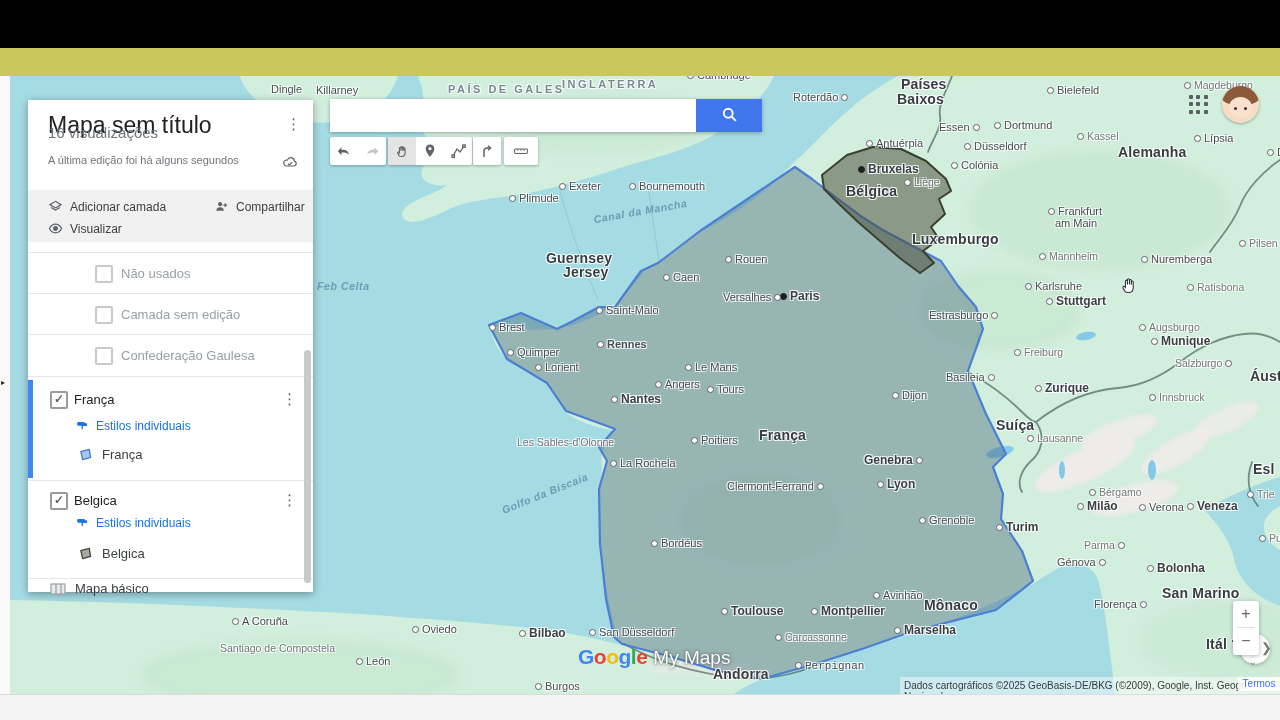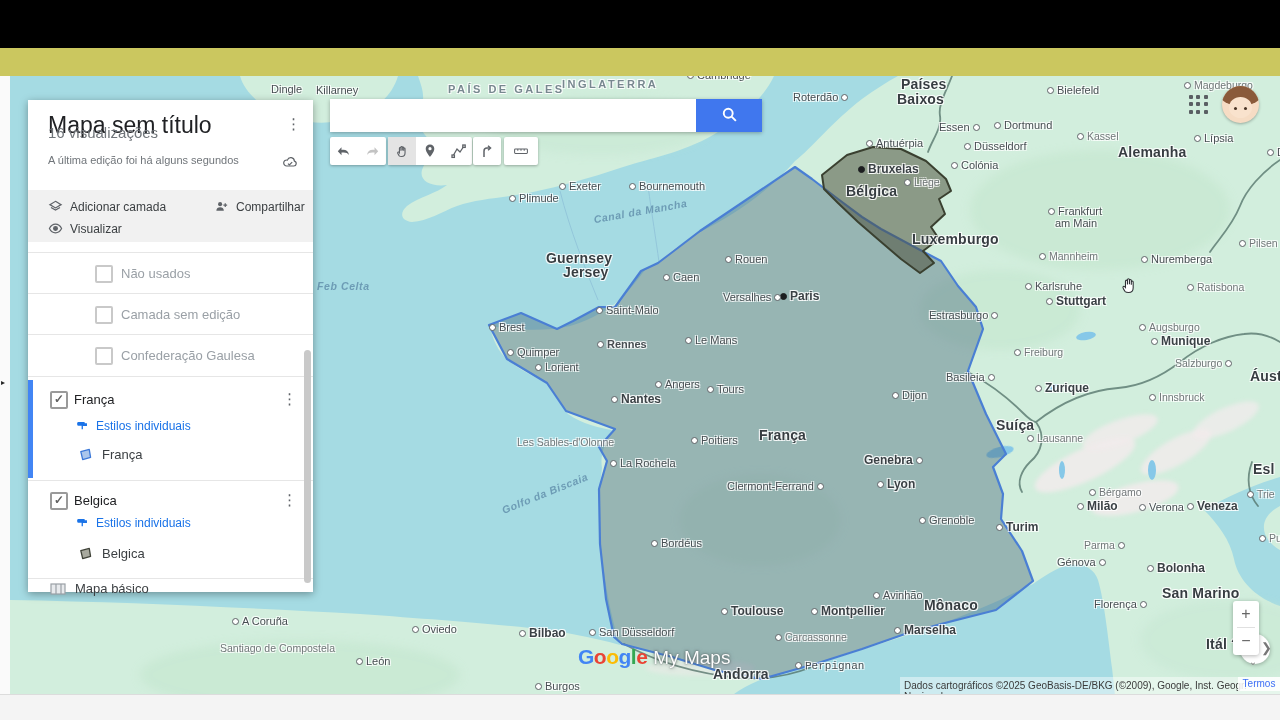--- a/index.html
+++ b/index.html
@@ -299,21 +299,21 @@
       <div class="lbl city" style="left: 1015px; top: 203px;"><i class="mk"></i><span>Karlsruhe</span></div>
       <div class="lbl city" style="left: 919px; top: 232px;"><span>Estrasburgo</span><i class="mk right"></i></div>
       <div class="lbl city" style="left: 936px; top: 294px;"><span>Basileia</span><i class="mk right"></i></div>
       <div class="lbl city" style="left: 882px; top: 312px;"><i class="mk"></i><span>Dijon</span></div>
       <div class="lbl city" style="left: 715px; top: 176px;"><i class="mk"></i><span>Rouen</span></div>
       <div class="lbl city" style="left: 653px; top: 194px;"><i class="mk"></i><span>Caen</span></div>
       <div class="lbl city" style="left: 713px; top: 214px;"><span>Versalhes</span><i class="mk right"></i></div>
       <div class="lbl city" style="left: 586px; top: 227px;"><i class="mk"></i><span>Saint-Malo</span></div>
       <div class="lbl city" style="left: 479px; top: 244px;"><i class="mk"></i><span>Brest</span></div>
       <div class="lbl city" style="left: 587px; top: 261px; font-weight: bold;"><i class="mk"></i><span>Rennes</span></div>
-      <div class="lbl city" style="left: 675px; top: 257px;"><i class="mk"></i><span>Le Mans</span></div>
+      <div class="lbl city" style="left: 675px; top: 284px;"><i class="mk"></i><span>Le Mans</span></div>
       <div class="lbl city" style="left: 497px; top: 269px;"><i class="mk"></i><span>Quimper</span></div>
       <div class="lbl city" style="left: 525px; top: 284px;"><i class="mk"></i><span>Lorient</span></div>
       <div class="lbl city" style="left: 645px; top: 301px;"><i class="mk"></i><span>Angers</span></div>
       <div class="lbl city" style="left: 697px; top: 306px;"><i class="mk"></i><span>Tours</span></div>
       <div class="lbl city" style="left: 681px; top: 357px;"><i class="mk"></i><span>Poitiers</span></div>
       <div class="lbl city" style="left: 600px; top: 380px;"><i class="mk"></i><span>La Rochela</span></div>
       <div class="lbl city" style="left: 717px; top: 403px;"><span>Clermont-Ferrand</span><i class="mk right"></i></div>
       <div class="lbl city" style="left: 641px; top: 460px;"><i class="mk"></i><span>Bordéus</span></div>
       <div class="lbl city" style="left: 863px; top: 512px;"><i class="mk"></i><span>Avinhão</span></div>
       <div class="lbl city" style="left: 579px; top: 549px;"><i class="mk"></i><span>San Düsseldorf</span></div>

